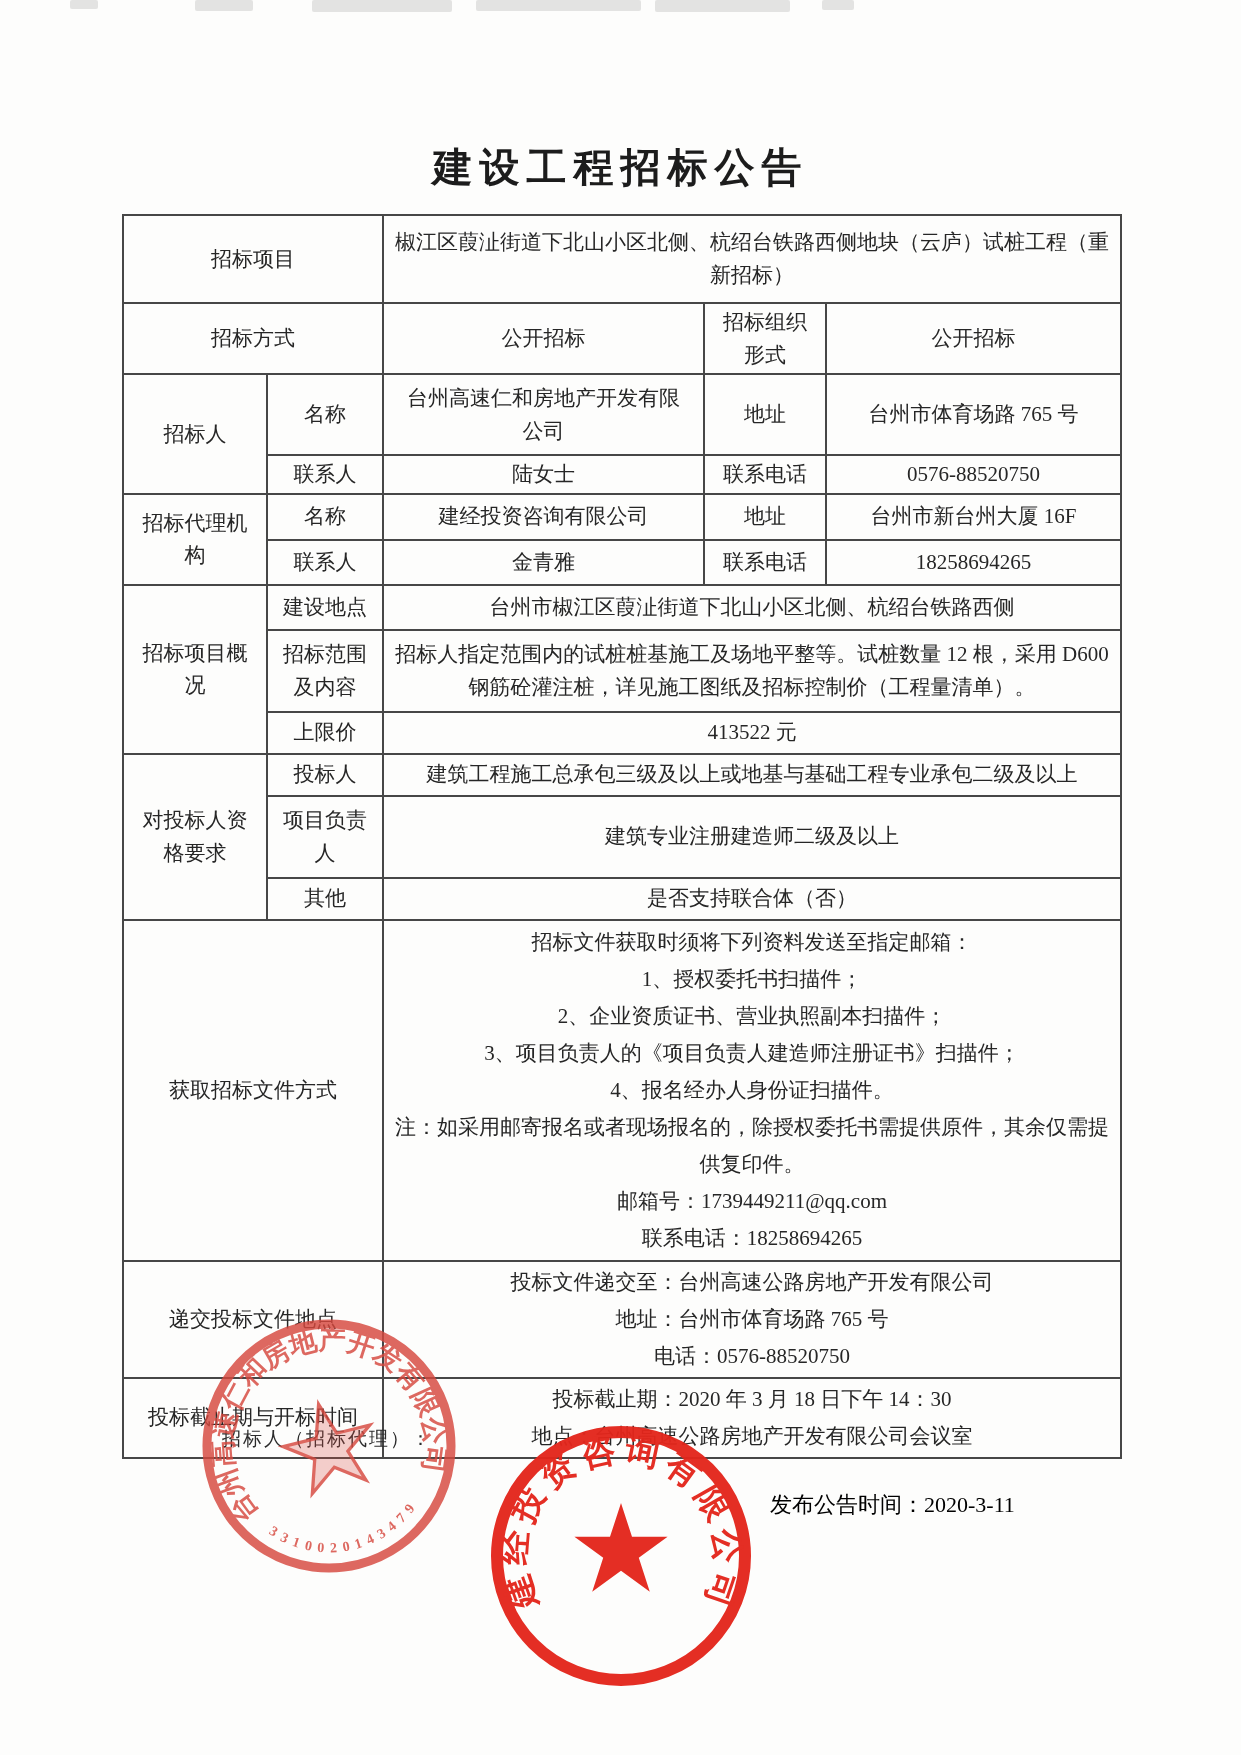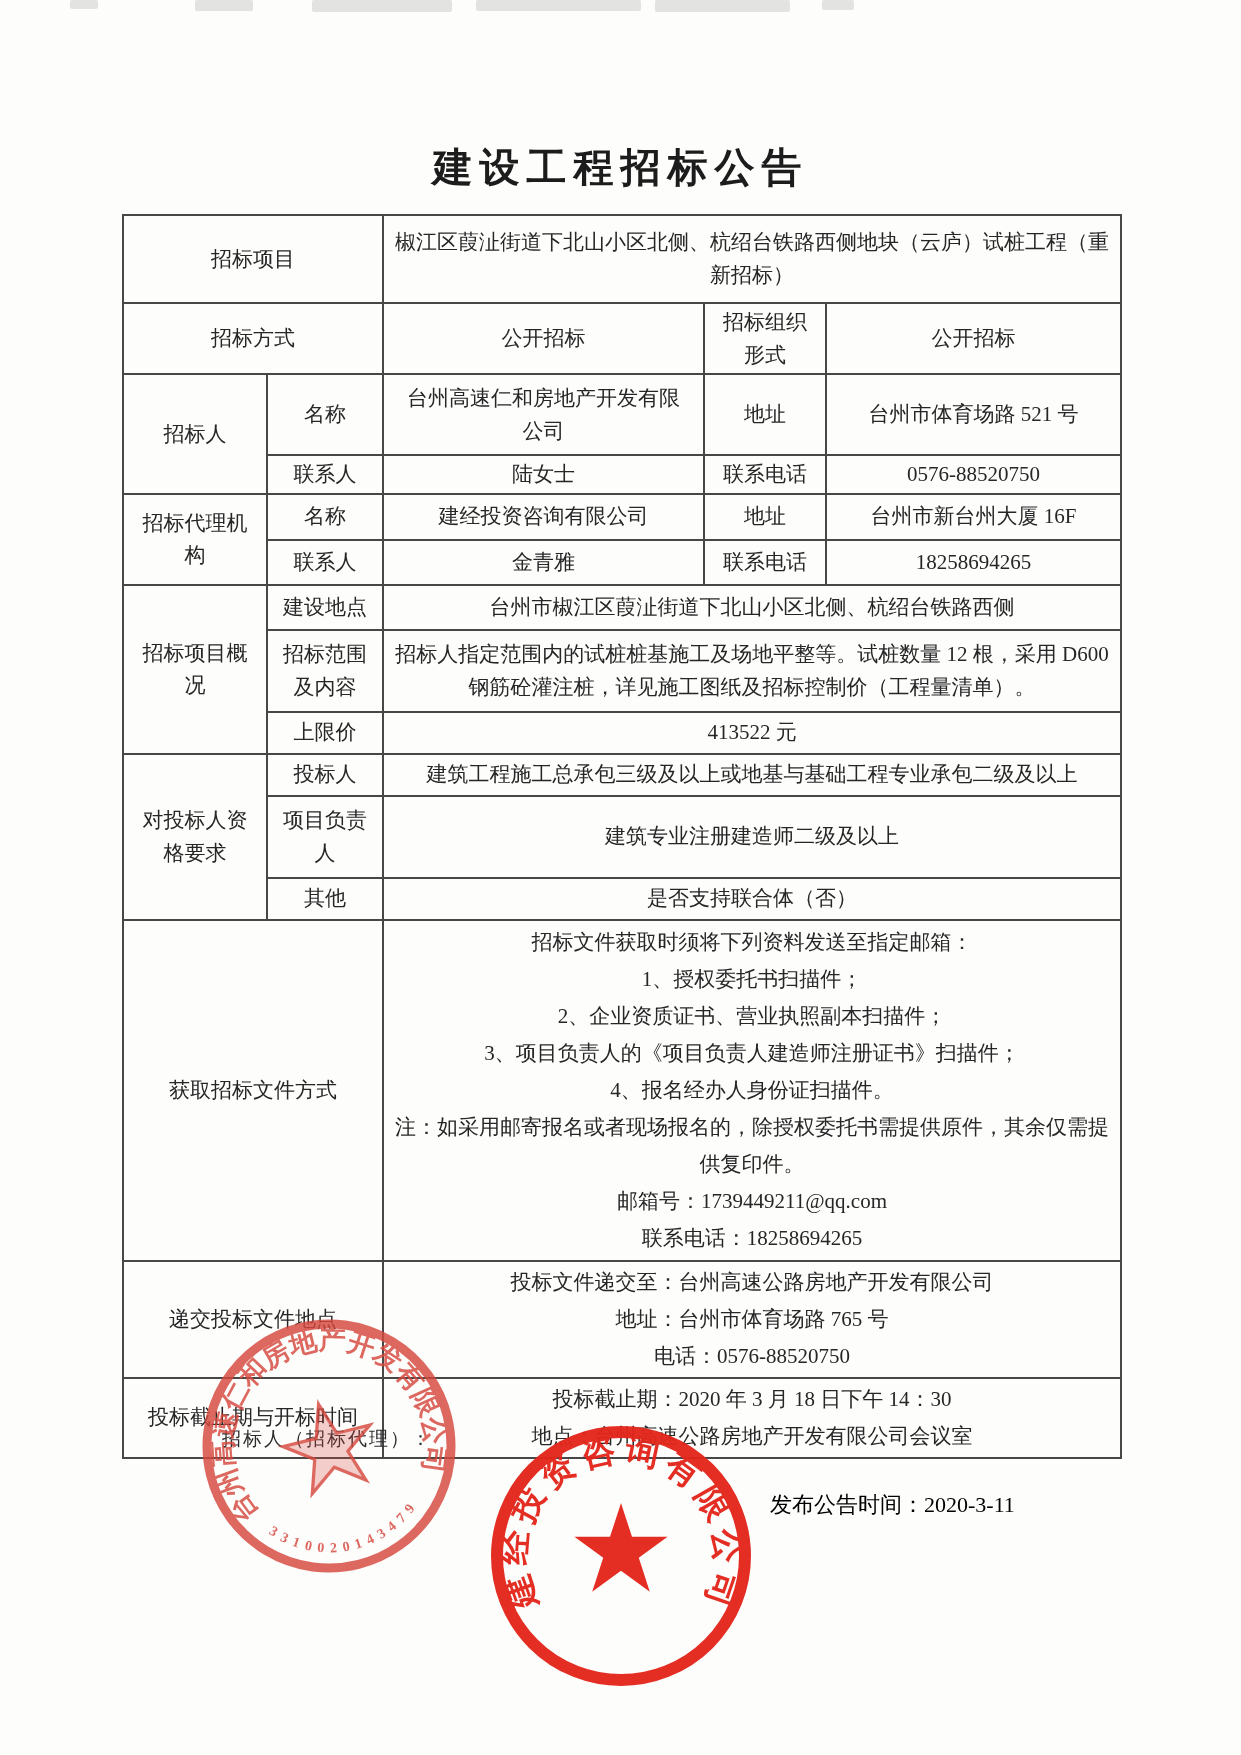--- a/index.html
+++ b/index.html
@@ -107,21 +107,21 @@
       <td>公开招标</td>
       <td class="lbl">招标组织形式</td>
       <td>公开招标</td>
     </tr>
 
     <tr class="r3">
       <td class="lbl" rowspan="2">招标人</td>
       <td class="lbl">名称</td>
       <td style="padding:2px 16px;">台州高速仁和房地产开发有限公司</td>
       <td class="lbl">地址</td>
-      <td>台州市体育场路 521 号</td>
+      <td>台州市体育场路 765 号</td>
     </tr>
     <tr class="r4">
       <td class="lbl">联系人</td>
       <td>陆女士</td>
       <td class="lbl">联系电话</td>
       <td>0576-88520750</td>
     </tr>
 
     <tr class="r5">
       <td class="lbl" rowspan="2">招标代理机构</td>

